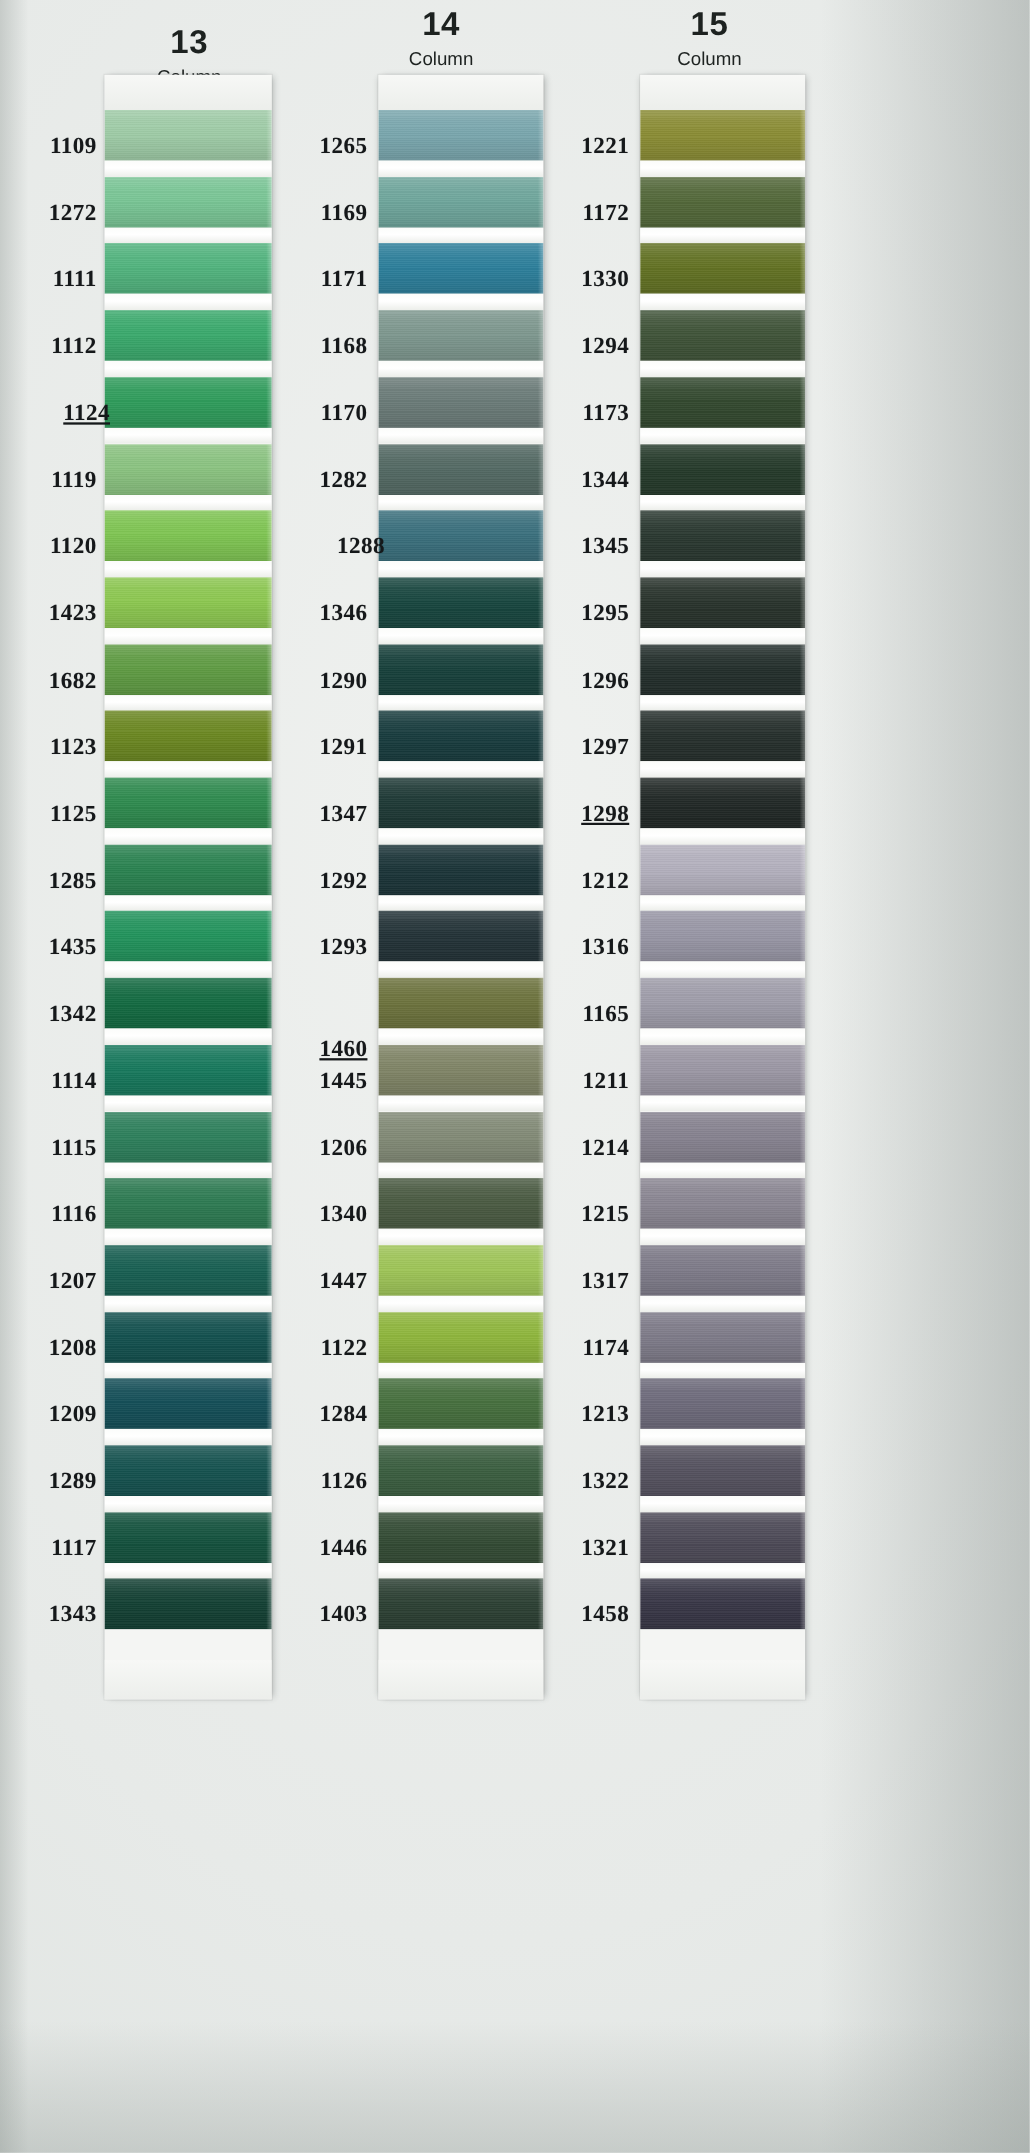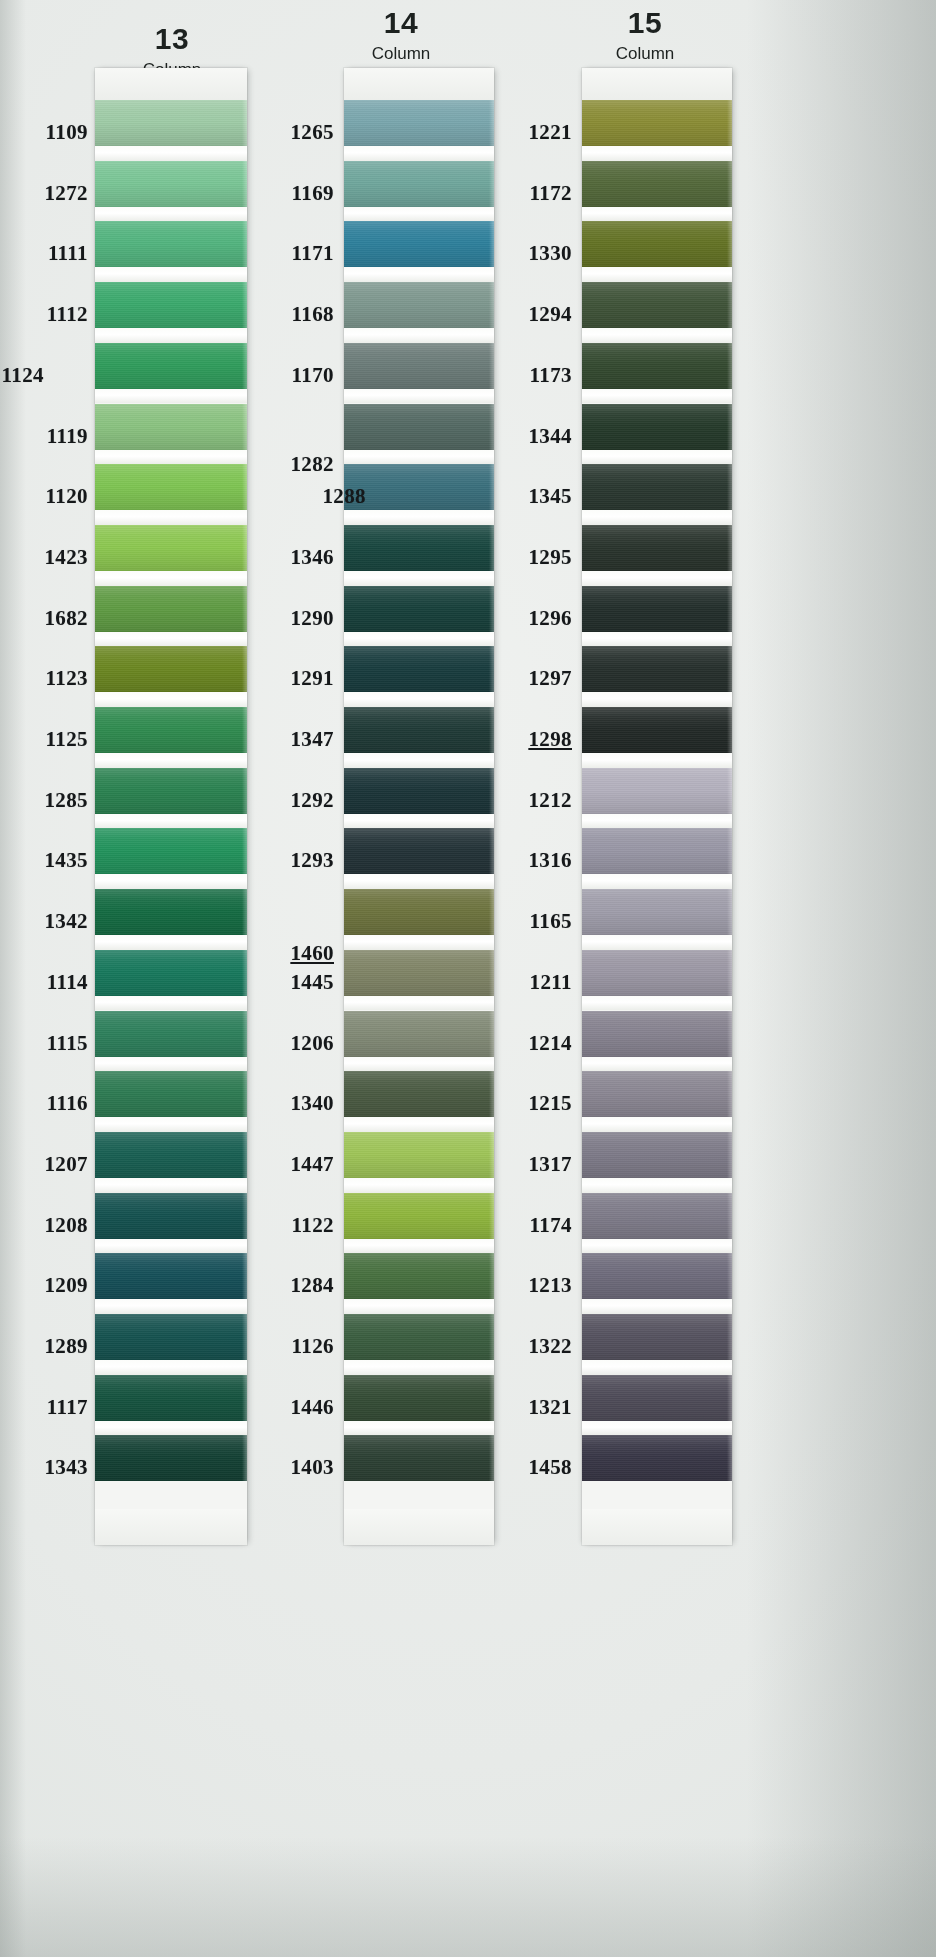--- a/index.html
+++ b/index.html
@@ -192,21 +192,21 @@
         <div class="swatch" title="1289" style="top: 1246px; height: 46px; background: rgb(21, 82, 79);"></div>
         <div class="gap" style="top: 1292px; height: 14.7px;"></div>
         <div class="swatch" title="1117" style="top: 1306.7px; height: 46px; background: rgb(21, 83, 63);"></div>
         <div class="gap" style="top: 1352.7px; height: 14.7px;"></div>
         <div class="swatch" title="1343" style="top: 1367.4px; height: 46px; background: rgb(19, 64, 51);"></div>
       </div>
       <div class="swatch-label" style="right: 848px; top: 120px;">1109</div>
       <div class="swatch-label" style="right: 848px; top: 180.7px;">1272</div>
       <div class="swatch-label" style="right: 848px; top: 241.4px; margin-left: 44px;">1111</div>
       <div class="swatch-label" style="right: 848px; top: 302.1px;">1112</div>
-      <div class="swatch-label" style="right: 892px; top: 362.8px;">1124</div>
+      <div class="swatch-label" style="right: 836px; top: 362.8px; text-decoration: underline;">1124</div>
       <div class="swatch-label" style="right: 848px; top: 423.5px;">1119</div>
       <div class="swatch-label" style="right: 848px; top: 484.2px;">1120</div>
       <div class="swatch-label" style="right: 848px; top: 544.9px;">1423</div>
       <div class="swatch-label" style="right: 848px; top: 605.6px;">1682</div>
       <div class="swatch-label" style="right: 848px; top: 666.3px;">1123</div>
       <div class="swatch-label" style="right: 848px; top: 727px;">1125</div>
       <div class="swatch-label" style="right: 848px; top: 787.7px;">1285</div>
       <div class="swatch-label" style="right: 848px; top: 848.4px;">1435</div>
       <div class="swatch-label" style="right: 848px; top: 909.1px;">1342</div>
       <div class="swatch-label" style="right: 848px; top: 969.8px;">1114</div>
@@ -271,22 +271,22 @@
         <div class="gap" style="top: 1292px; height: 14.7px;"></div>
         <div class="swatch" title="1446" style="top: 1306.7px; height: 46px; background: rgb(52, 76, 53);"></div>
         <div class="gap" style="top: 1352.7px; height: 14.7px;"></div>
         <div class="swatch" title="1403" style="top: 1367.4px; height: 46px; background: rgb(44, 64, 51);"></div>
       </div>
       <div class="swatch-label" style="right: 602px; top: 120px;">1265</div>
       <div class="swatch-label" style="right: 602px; top: 180.7px;">1169</div>
       <div class="swatch-label" style="right: 602px; top: 241.4px;">1171</div>
       <div class="swatch-label" style="right: 602px; top: 302.1px;">1168</div>
       <div class="swatch-label" style="right: 602px; top: 362.8px;">1170</div>
-      <div class="swatch-label" style="right: 602px; top: 423.5px; margin-top: 28px;">1282</div>
-      <div class="swatch-label" style="right: 570px; top: 484.2px;">1288</div>
+      <div class="swatch-label" style="right: 602px; top: 423.5px;">1282</div>
+      <div class="swatch-label" style="right: 586px; top: 484.2px;">1288</div>
       <div class="swatch-label" style="right: 602px; top: 544.9px;">1346</div>
       <div class="swatch-label" style="right: 602px; top: 605.6px;">1290</div>
       <div class="swatch-label" style="right: 602px; top: 666.3px;">1291</div>
       <div class="swatch-label" style="right: 602px; top: 727px;">1347</div>
       <div class="swatch-label" style="right: 602px; top: 787.7px;">1292</div>
       <div class="swatch-label" style="right: 602px; top: 848.4px;">1293</div>
       <div class="swatch-label" style="right: 602px; top: 941px; text-decoration: underline;">1460</div>
       <div class="swatch-label" style="right: 602px; top: 969.8px;">1445</div>
       <div class="swatch-label" style="right: 602px; top: 1030.5px;">1206</div>
       <div class="swatch-label" style="right: 602px; top: 1091.2px; text-align: right;">1340</div>

